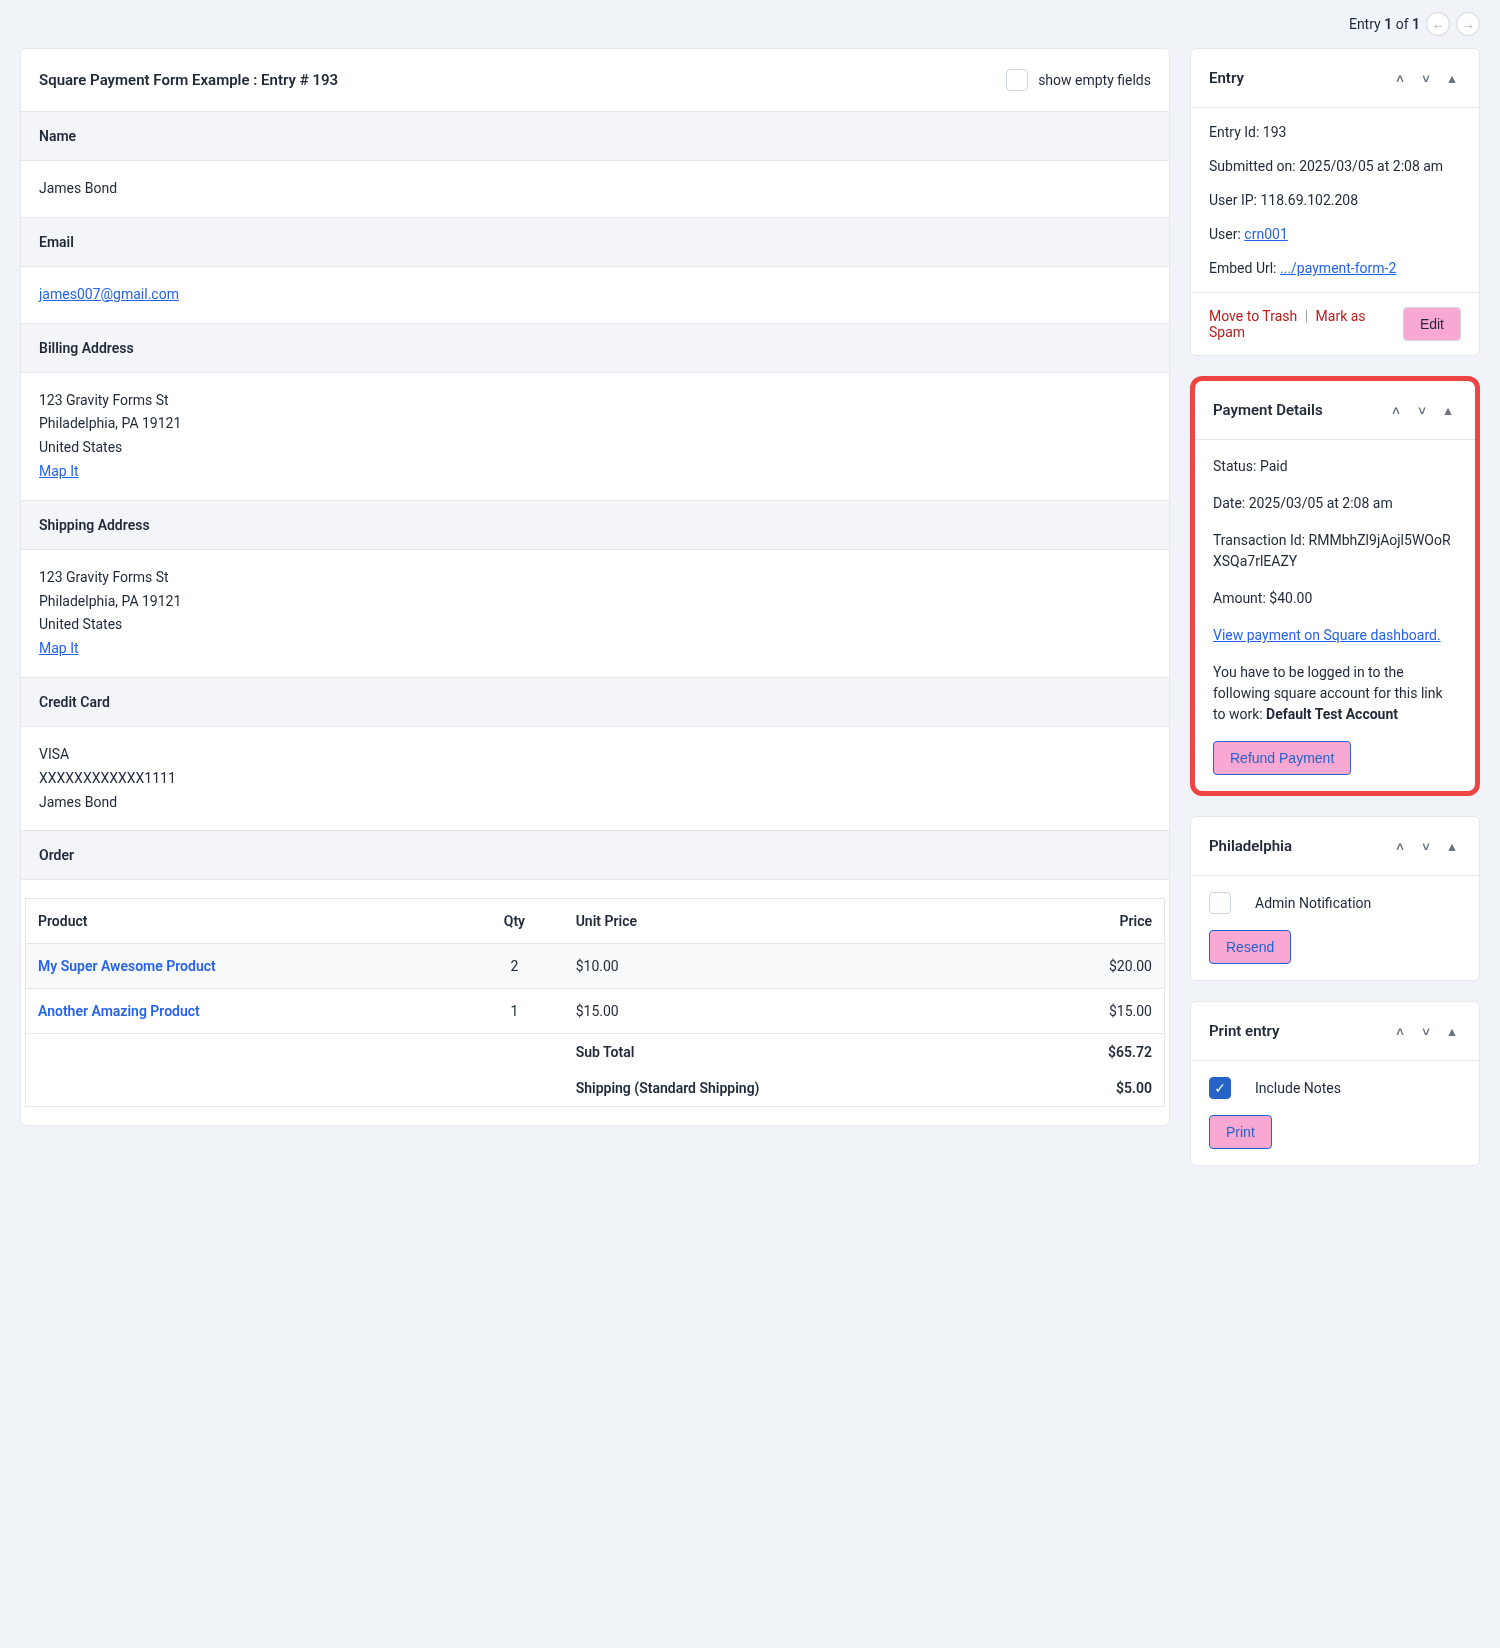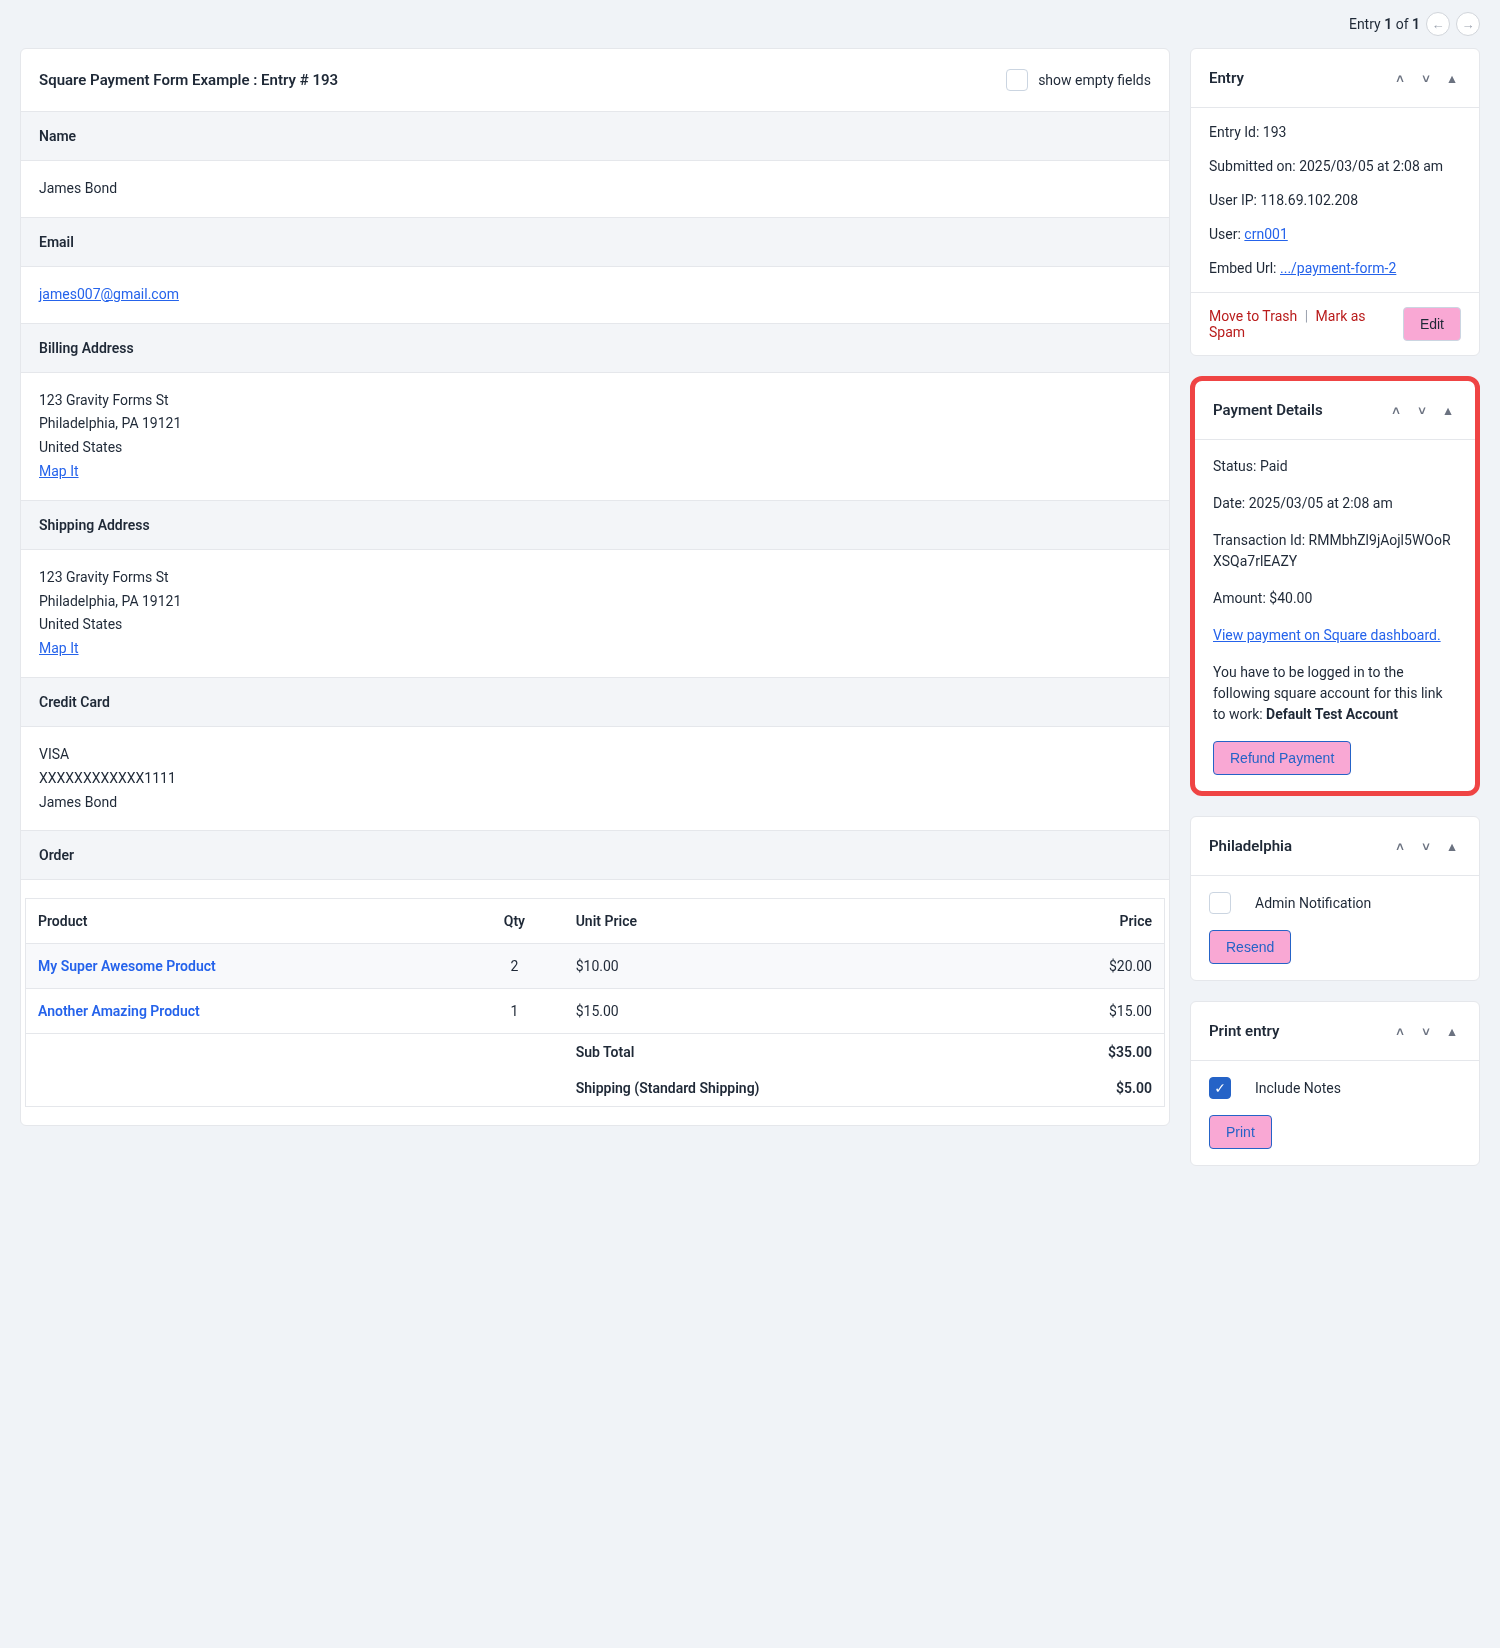--- a/index.html
+++ b/index.html
@@ -253,21 +253,21 @@
               <td class="c">1</td>
               <td>$15.00</td>
               <td class="r">$15.00</td>
             </tr>
           </tbody>
           <tfoot>
             <tr>
               <td></td>
                 <td></td>
               <td style="font-weight:600">Sub Total</td>
-              <td class="r" style="font-weight:600">$35.00</td>
+              <td class="r" style="font-weight:600">$65.72</td>
             </tr>
             <tr>
               <td></td>
                 <td></td>
               <td style="font-weight:600">Shipping (Standard Shipping)</td>
               <td class="r" style="font-weight:600">$5.00</td>
             </tr>
           </tfoot>
         </table>
       </div>

